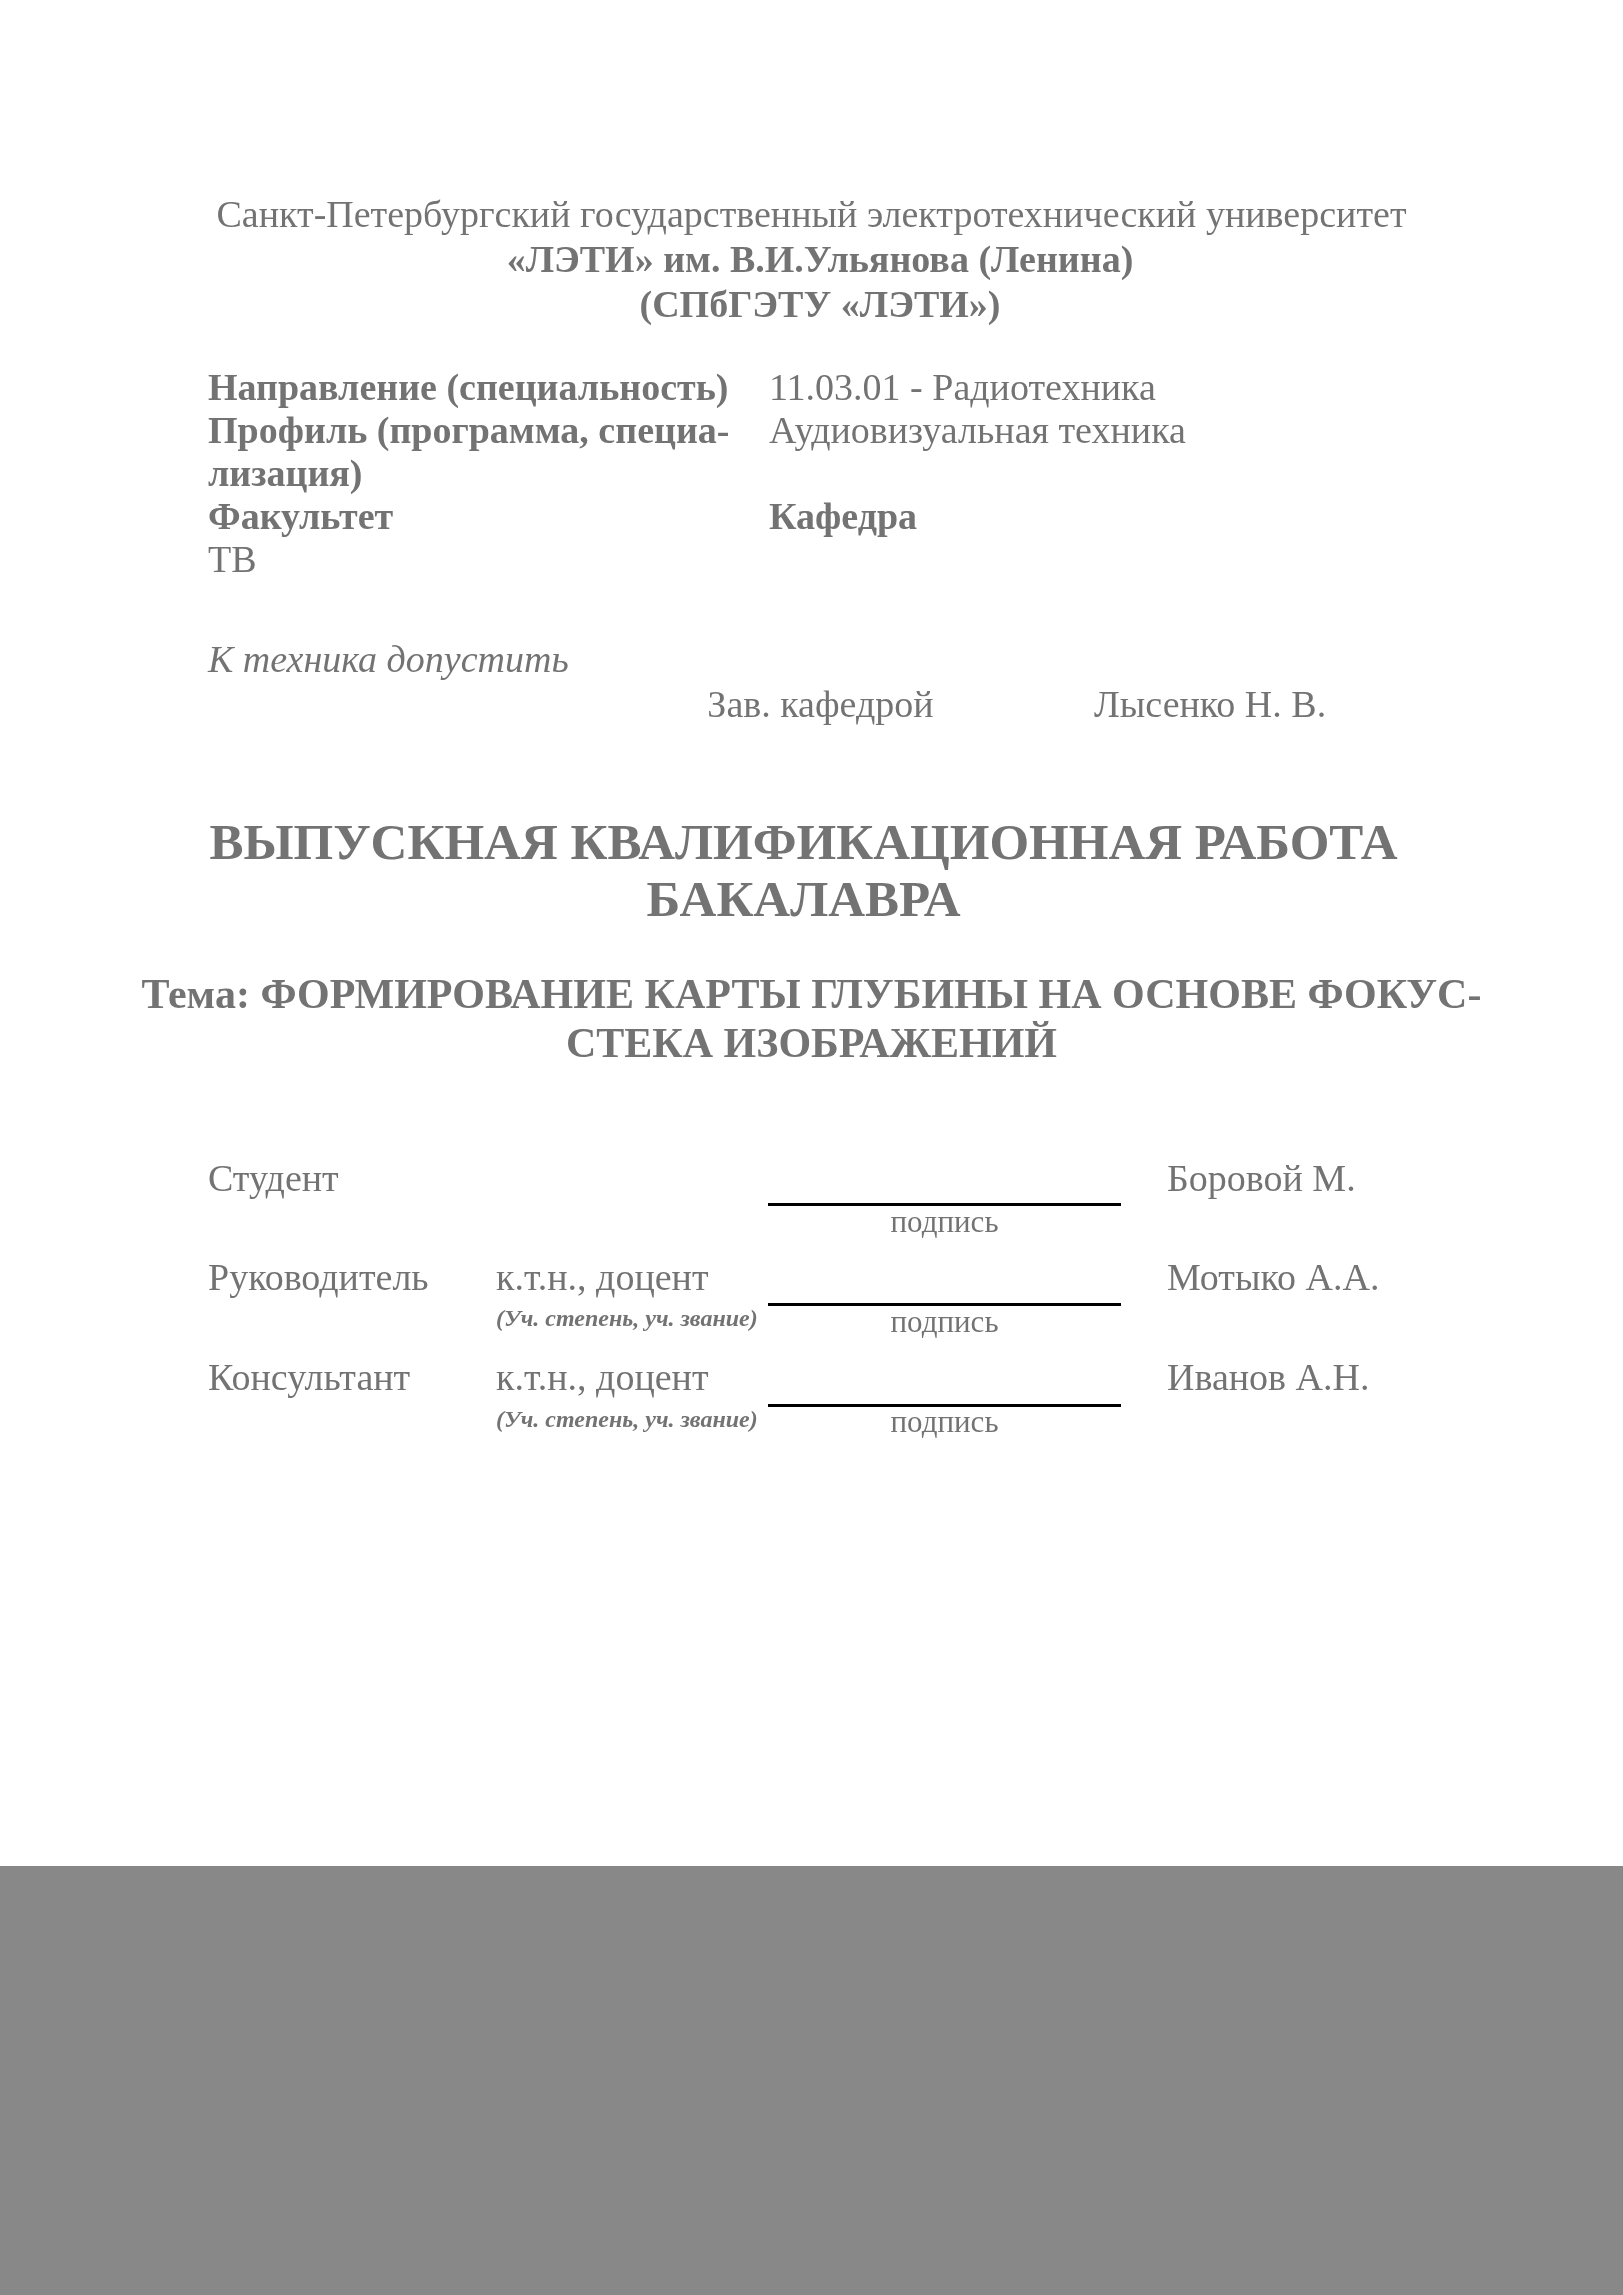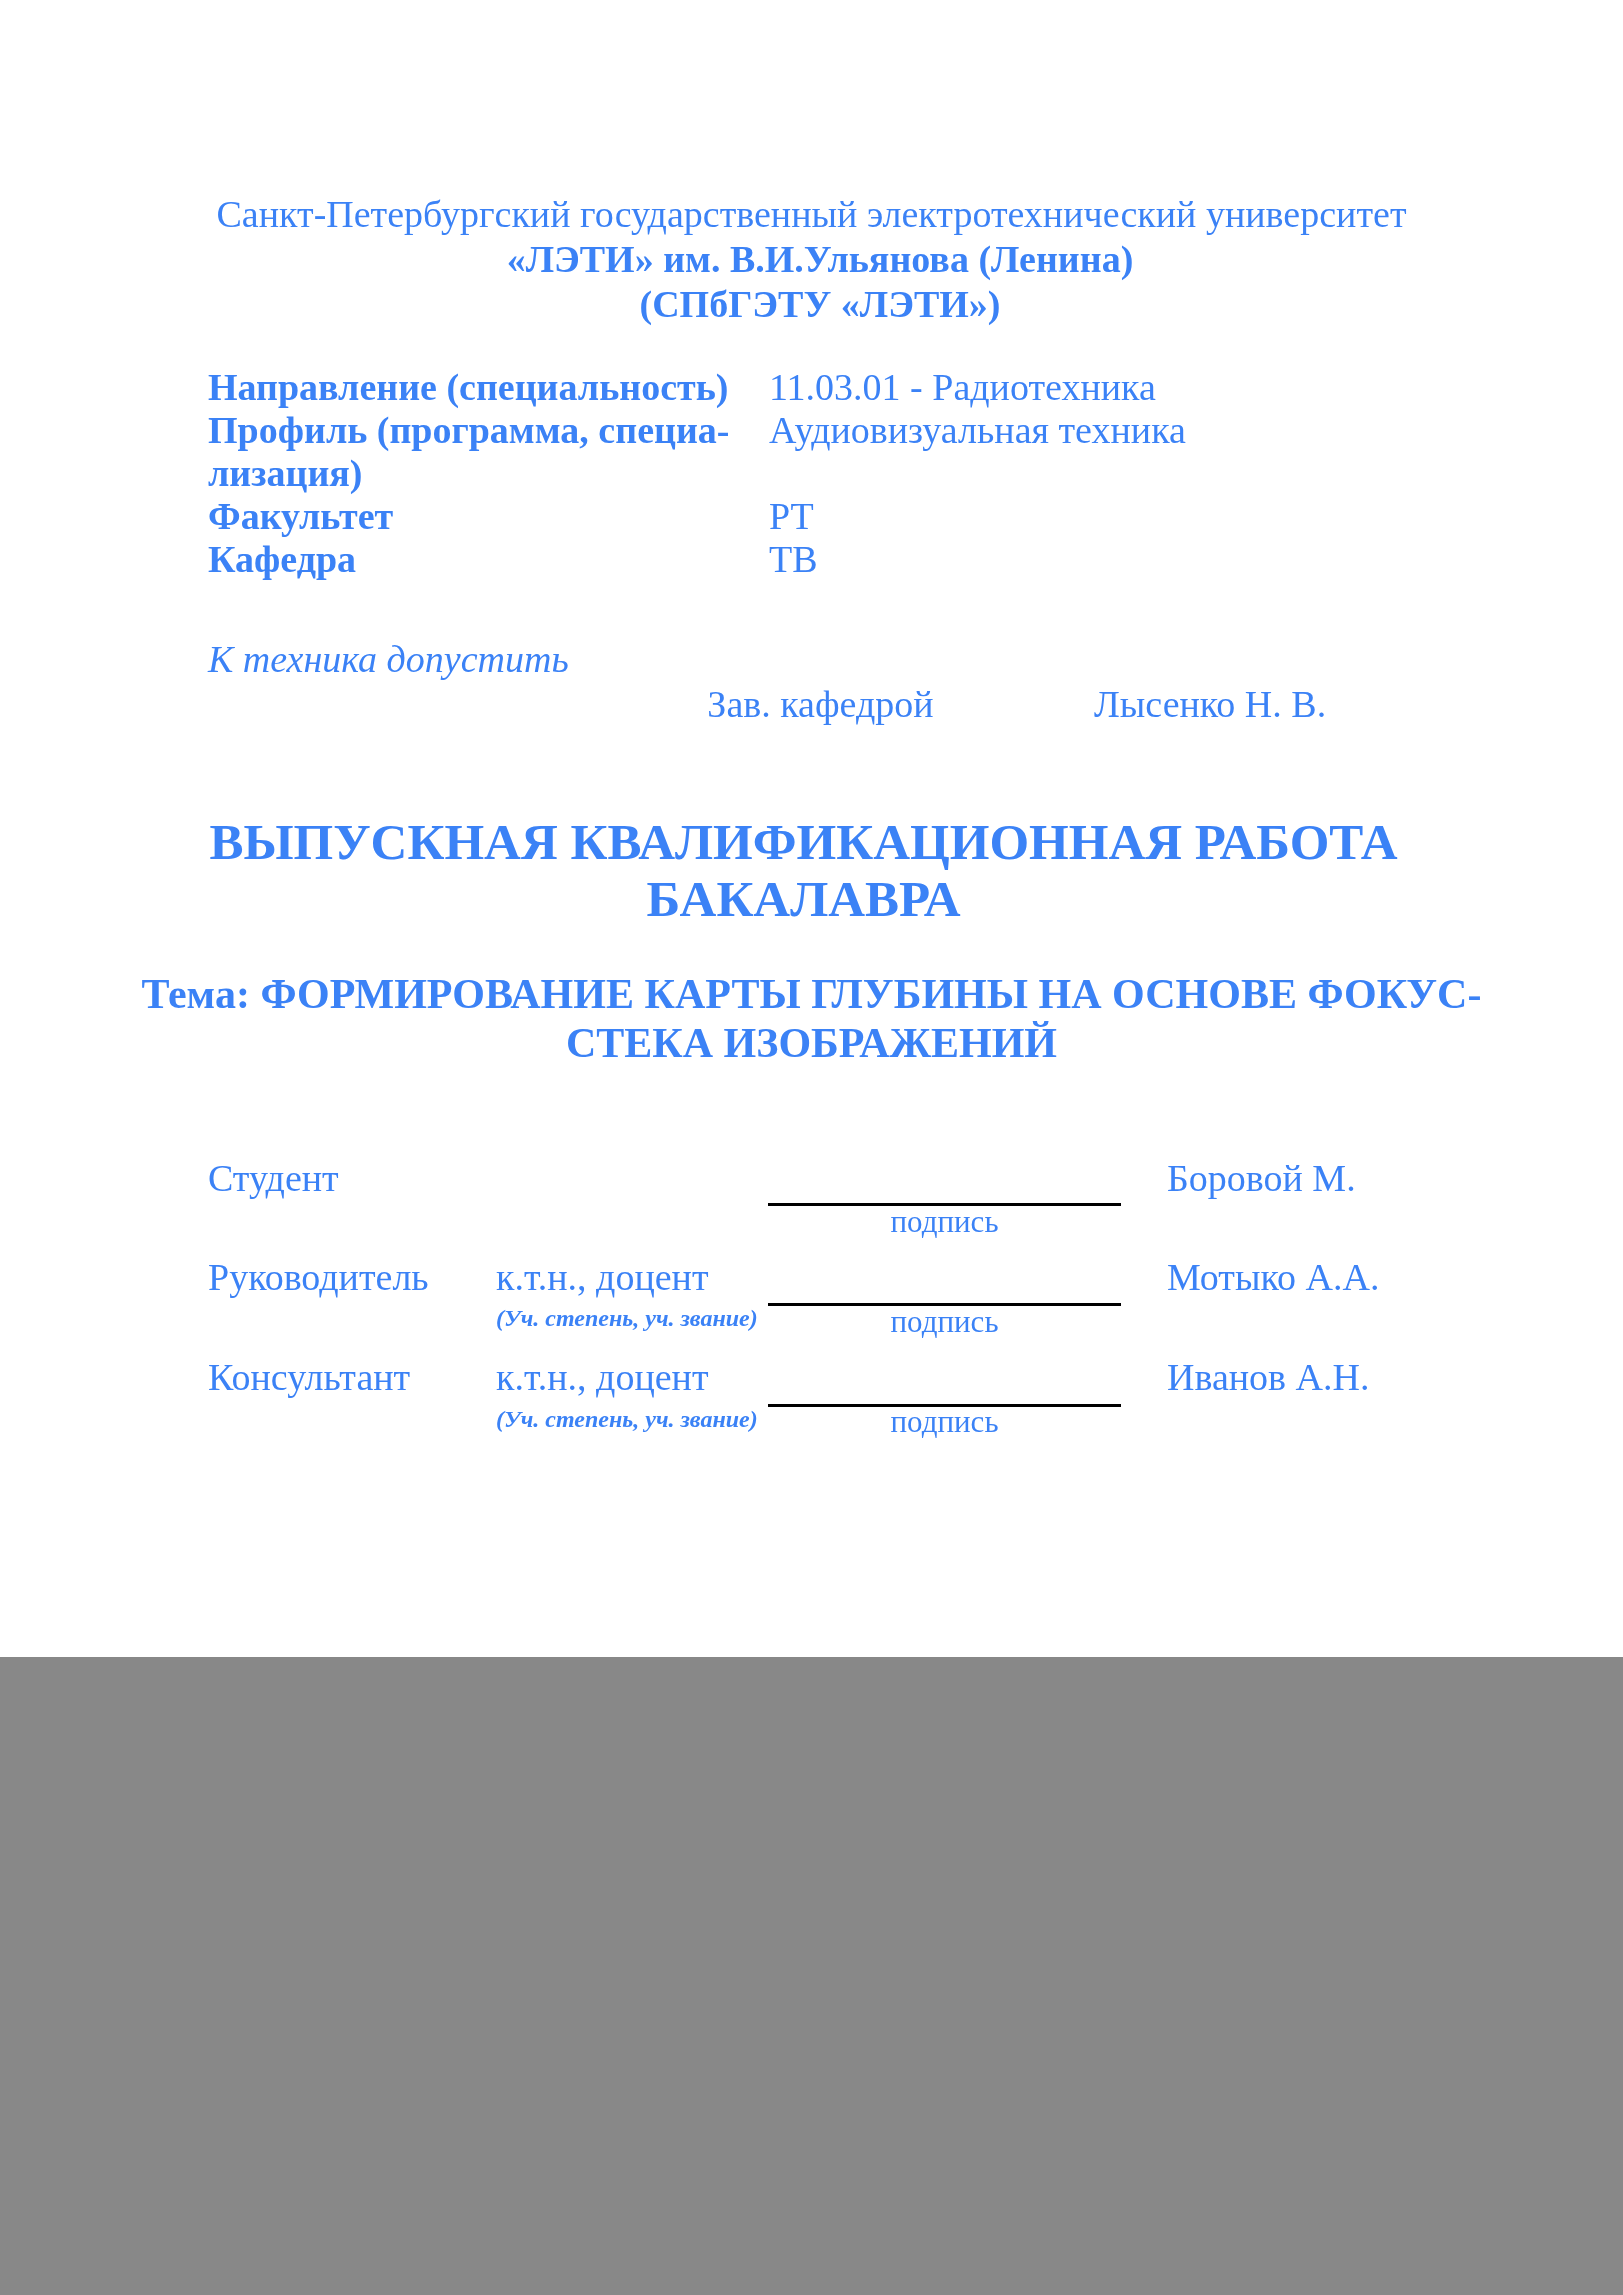--- a/index.html
+++ b/index.html
@@ -1,20 +1,20 @@
 <!DOCTYPE html>
 <html style="font-size:12.6px"><head>
 <meta charset="utf-8">
 <style>
   html,body{margin:0;padding:0;background:#888;}
   .page{
     position:relative;
-    width:1623px;height:1657px;
+    width:1623px;height:1866px;
     background:#ffffff;
-    color:#3b82f6;
+    color:#737373;
     font-family:"Liberation Serif","DejaVu Serif",serif;
     overflow:hidden;
   }
   
   .header{
     position:absolute;top:192px;left:0;right:0;
     text-align:center;
     font-size:38px;line-height:45px;
   }
   .header .b{font-weight:bold;padding-left:17px;}
@@ -74,21 +74,20 @@
   </div>
 
   <div class="fields">
     <div class="label">Направление (специальность)</div>
     <div class="value">11.03.01 - Радиотехника</div>
     <div class="label">Профиль (программа, специа-</div>
     <div class="value">Аудиовизуальная техника</div>
     <div class="label">лизация)</div>
     <div class="value"></div>
     <div class="label">Факультет</div>
-    <div class="value">РТ</div>
     <div class="label">Кафедра</div>
     <div class="value">ТВ</div>
   </div>
 
   <div class="approve">
     <div class="it">К техника допустить</div>
     <div class="row2">
       <span>Зав. кафедрой</span>
       <span class="head-name">Лысенко Н. В.</span>
     </div>

